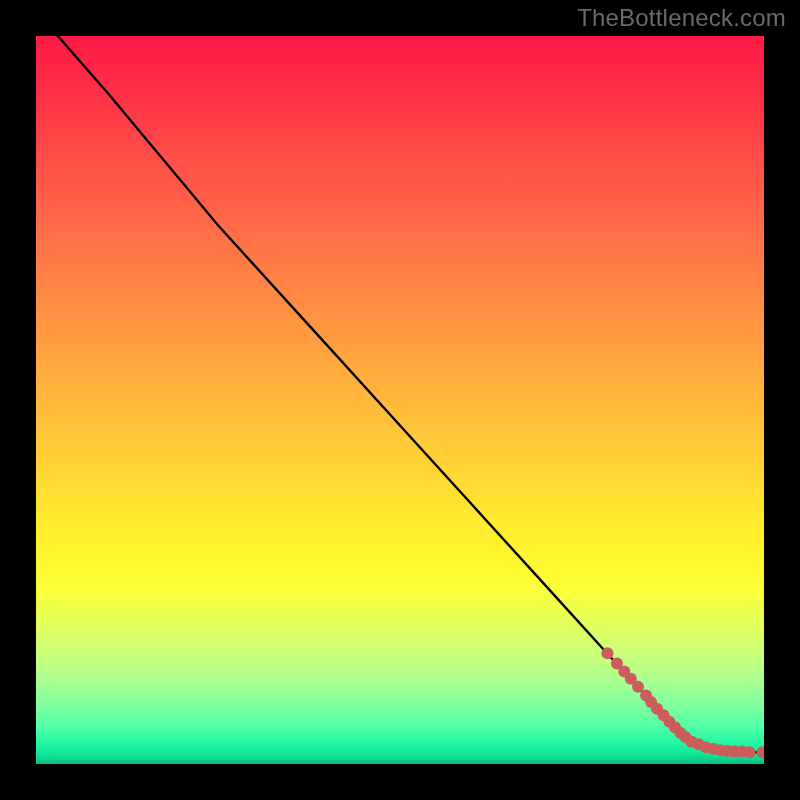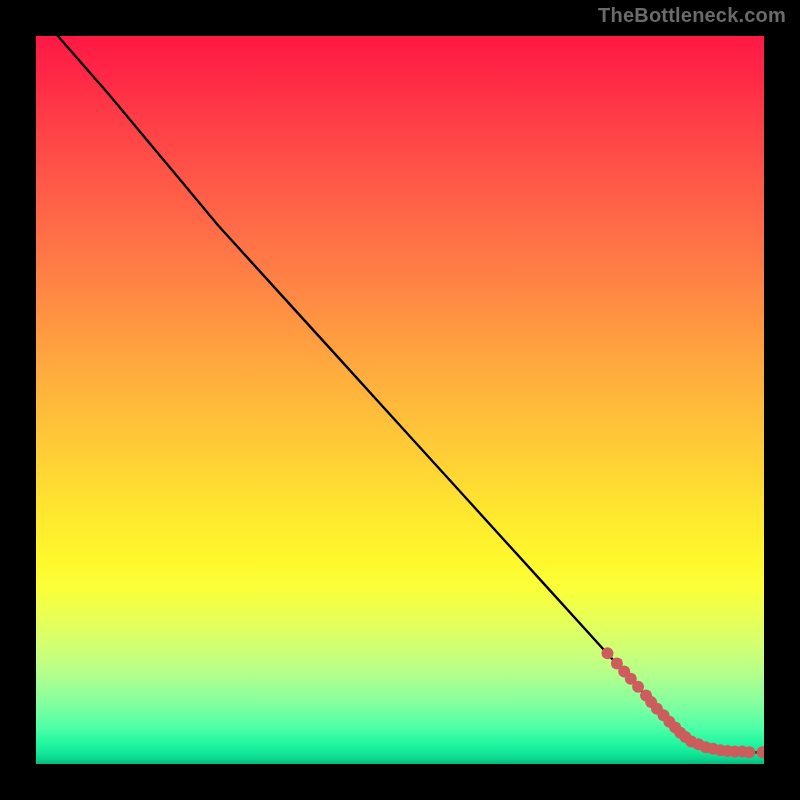--- a/index.html
+++ b/index.html
@@ -13,22 +13,22 @@
   }
   .frame {
     position: relative;
     width: 800px;
     height: 800px;
   }
   .watermark {
     position: absolute;
     top: 4px;
     right: 14px;
-    font-size: 20px;
-    font-weight: 700;
+    font-size: 24px;
+    font-weight: 400;
     color: #6a6a6a;
     letter-spacing: 0.2px;
     z-index: 10;
   }
   .plot {
     position: absolute;
     left: 36px;
     top: 36px;
     width: 728px;
     height: 728px;

